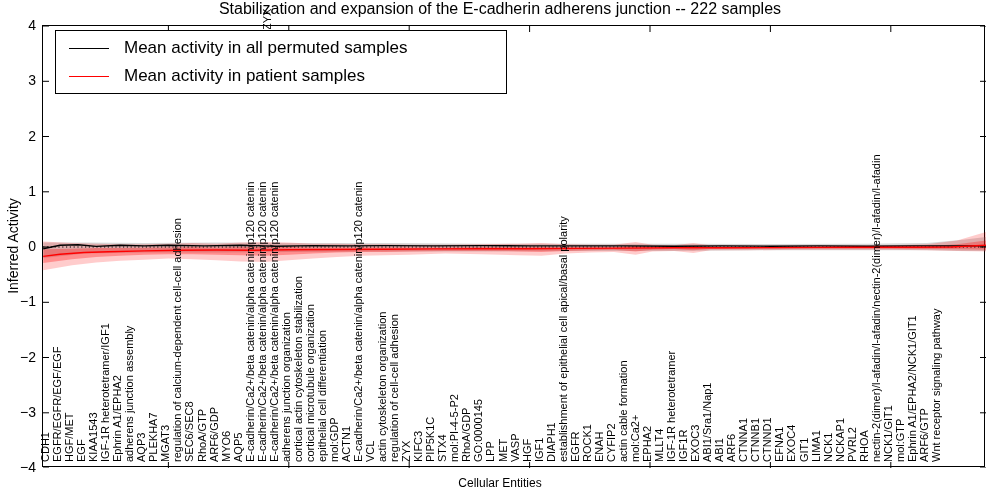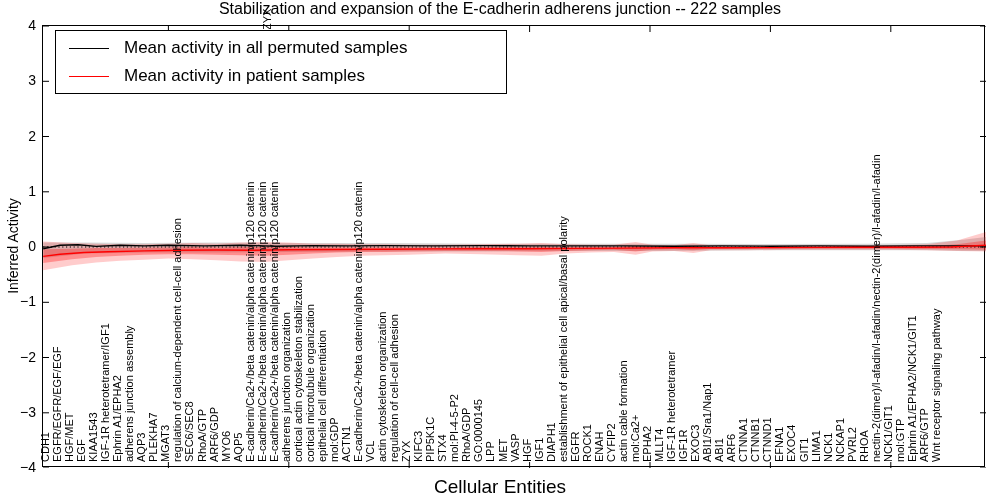--- a/index.html
+++ b/index.html
@@ -7,21 +7,21 @@
           font-family:Liberation Sans, sans-serif;color:#000;}
   #title{position:absolute;left:0;top:2;width:1000px;text-align:center;font-size:16px;}
   #plot-area{position:absolute;left:42px;top:25px;width:943px;height:442px;
              border:1px solid #000;box-sizing:border-box;}
   #chart-svg{position:absolute;left:0;top:0;}
   .ytick-label{position:absolute;width:34px;text-align:right;font-size:14px;line-height:17px;}
   .entity-label{position:absolute;font-size:11px;line-height:13px;white-space:nowrap;
                 transform:rotate(-90deg);transform-origin:0 0;}
   #ylabel-wrap{position:absolute;left:-52px;top:238px;width:130px;text-align:center;
                font-size:14px;transform:rotate(-90deg);}
-  #xlabel{position:absolute;left:0;top:476px;width:1000px;text-align:center;font-size:19px;}
+  #xlabel{position:absolute;left:0;top:476px;width:1000px;text-align:center;font-size:12px;}
   #legend{position:absolute;left:55px;top:30px;width:452px;height:64px;background:#fff;
           border:1px solid #000;box-sizing:border-box;z-index:5;}
   .legend-entry{position:absolute;left:0;width:100%;height:28px;}
   .legend-line{position:absolute;left:13px;top:13px;width:40px;border-top:1.6px solid #000;}
   .legend-text{position:absolute;left:68px;top:3px;font-size:17px;white-space:nowrap;}
   #tail-clip{position:absolute;left:260px;top:0px;width:16px;height:29px;overflow:hidden;z-index:1;}
   #tail-clip span{position:absolute;left:1px;top:30px;font-size:11px;line-height:13px;
                   transform:rotate(-90deg);transform-origin:0 0;}
 </style>
 </head>

